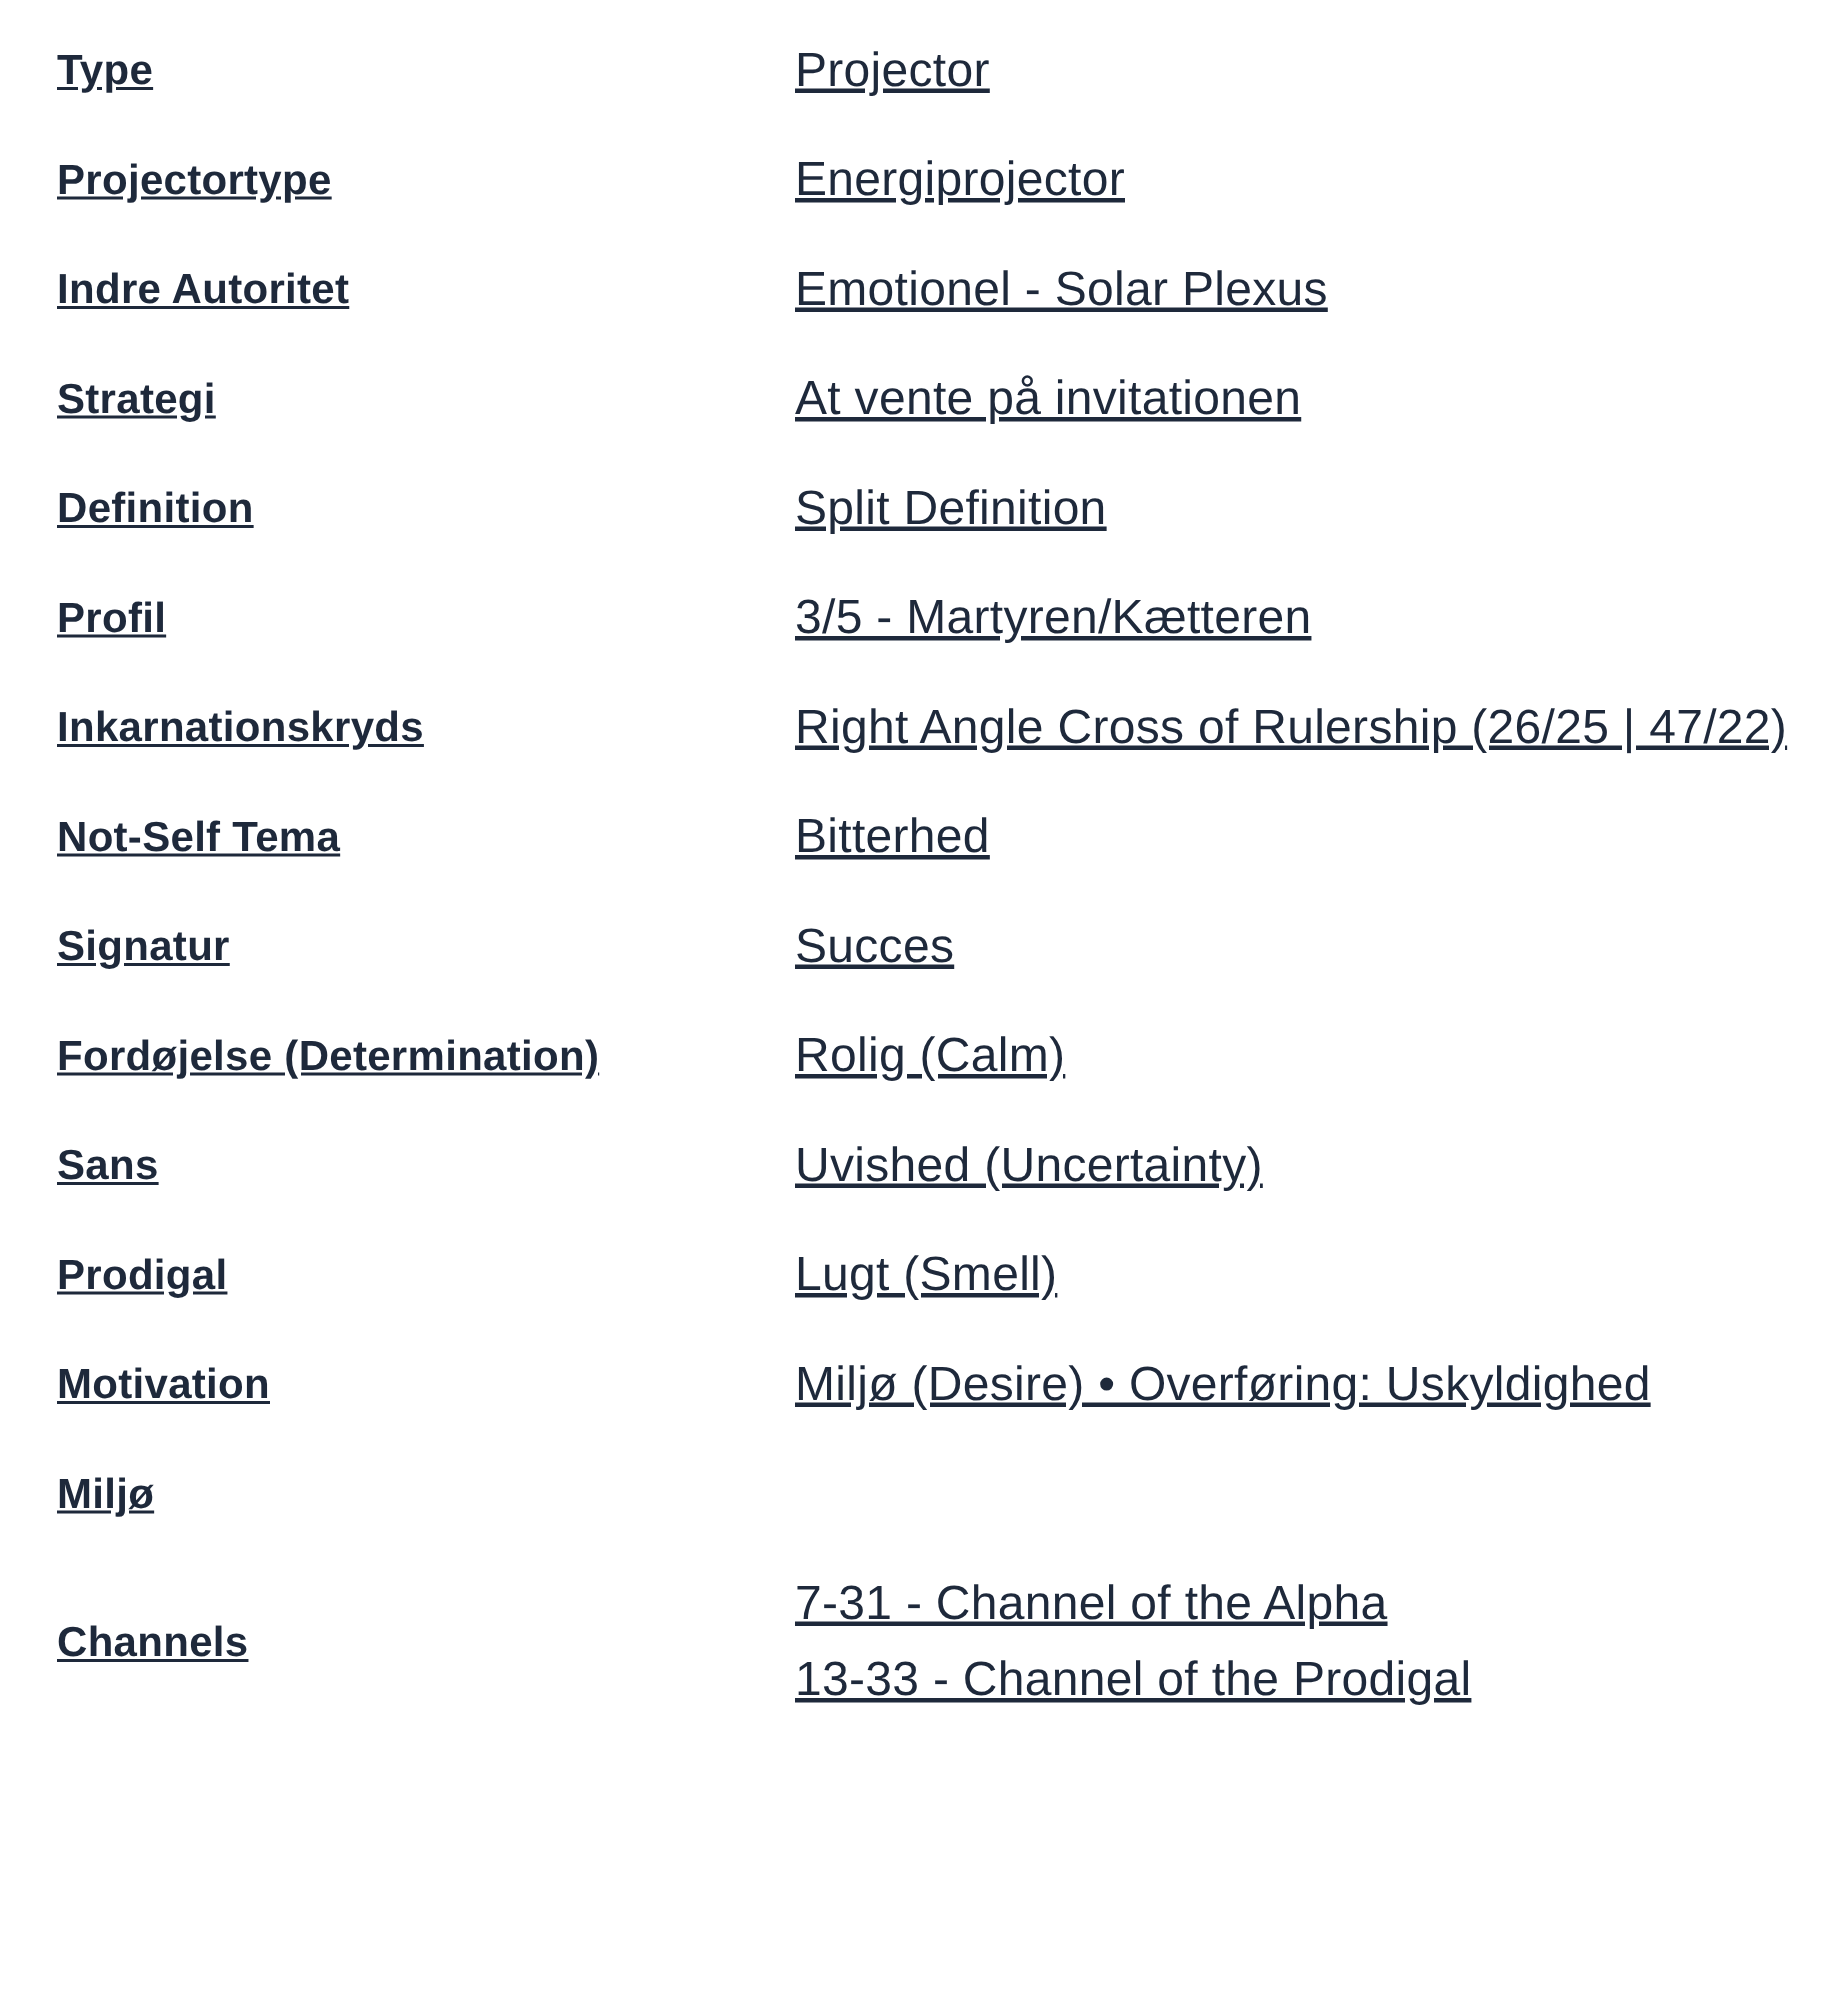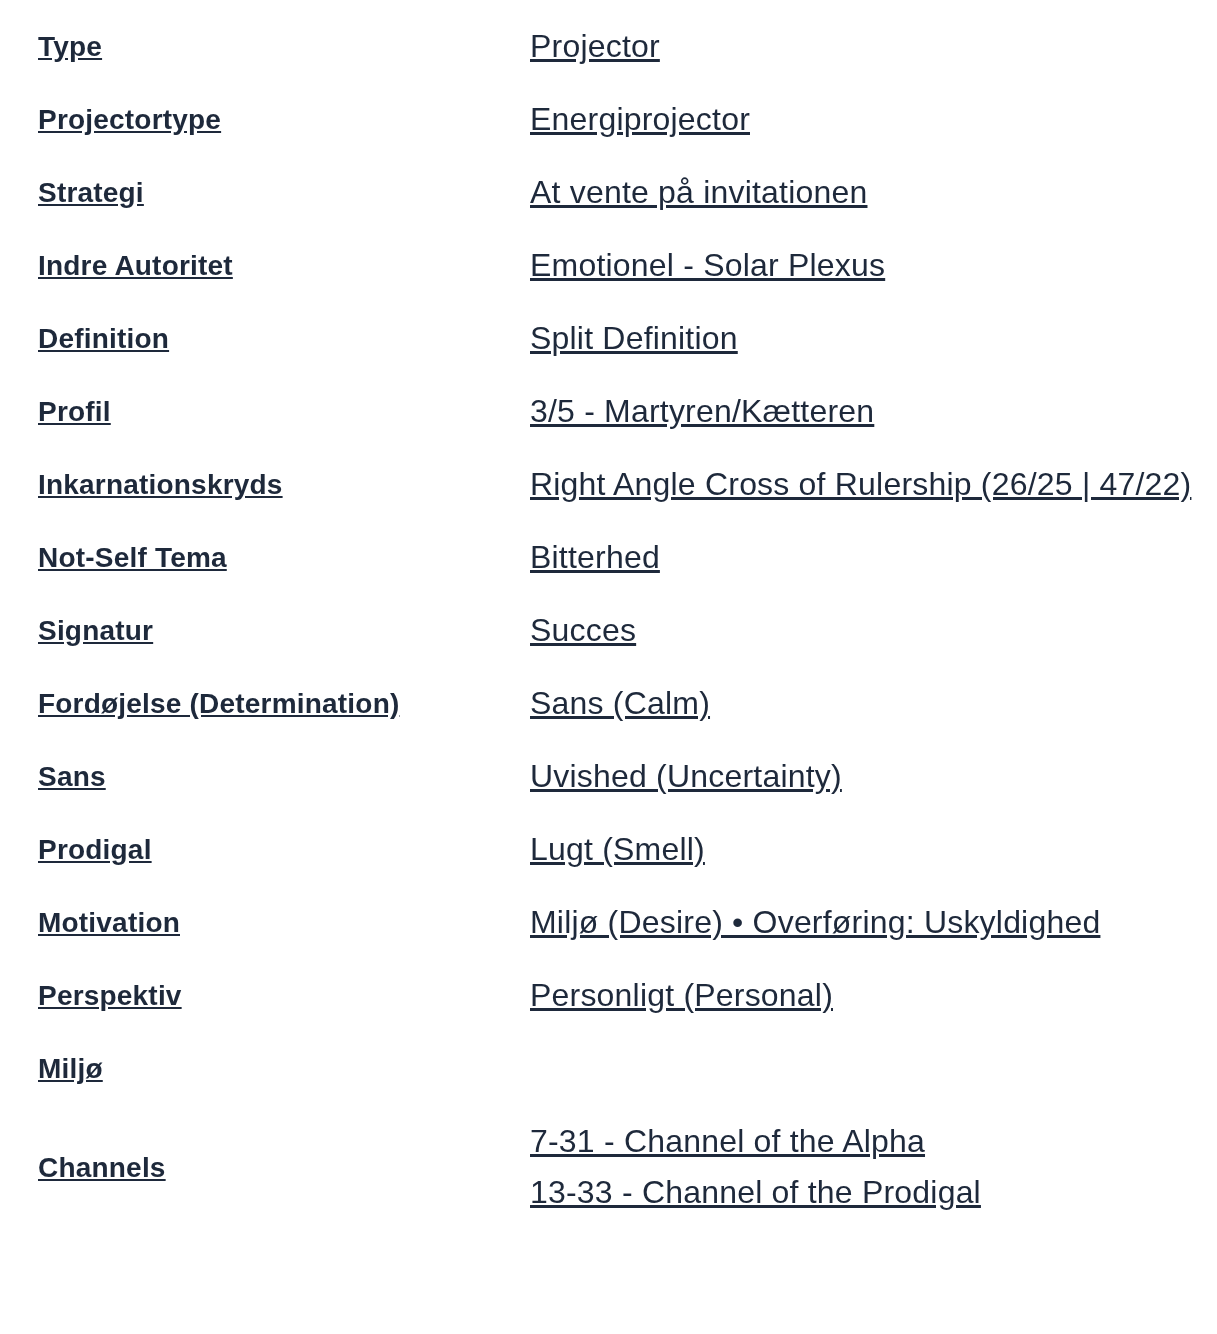--- a/index.html
+++ b/index.html
@@ -52,29 +52,29 @@
         <div class="property-value-line">Projector</div>
       </div>
     </div>
     <div class="property-row">
       <div class="property-label">Projectortype</div>
       <div class="property-values">
         <div class="property-value-line">Energiprojector</div>
       </div>
     </div>
     <div class="property-row">
+      <div class="property-label">Indre Autoritet</div>
+      <div class="property-values">
+        <div class="property-value-line">Emotionel - Solar Plexus</div>
+      </div>
+    </div>
+    <div class="property-row">
       <div class="property-label">Strategi</div>
       <div class="property-values">
         <div class="property-value-line">At vente på invitationen</div>
-      </div>
-    </div>
-    <div class="property-row">
-      <div class="property-label">Indre Autoritet</div>
-      <div class="property-values">
-        <div class="property-value-line">Emotionel - Solar Plexus</div>
       </div>
     </div>
     <div class="property-row">
       <div class="property-label">Definition</div>
       <div class="property-values">
         <div class="property-value-line">Split Definition</div>
       </div>
     </div>
     <div class="property-row">
       <div class="property-label">Profil</div>
@@ -96,21 +96,21 @@
     </div>
     <div class="property-row">
       <div class="property-label">Signatur</div>
       <div class="property-values">
         <div class="property-value-line">Succes</div>
       </div>
     </div>
     <div class="property-row">
       <div class="property-label">Fordøjelse (Determination)</div>
       <div class="property-values">
-        <div class="property-value-line">Sans (Calm)</div>
+        <div class="property-value-line">Rolig (Calm)</div>
       </div>
     </div>
     <div class="property-row">
       <div class="property-label">Sans</div>
       <div class="property-values">
         <div class="property-value-line">Uvished (Uncertainty)</div>
       </div>
     </div>
     <div class="property-row">
       <div class="property-label">Prodigal</div>
@@ -118,26 +118,20 @@
         <div class="property-value-line">Lugt (Smell)</div>
       </div>
     </div>
     <div class="property-row">
       <div class="property-label">Motivation</div>
       <div class="property-values">
         <div class="property-value-line">Miljø (Desire) • Overføring: Uskyldighed</div>
       </div>
     </div>
     <div class="property-row">
-      <div class="property-label">Perspektiv</div>
-      <div class="property-values">
-        <div class="property-value-line">Personligt (Personal)</div>
-      </div>
-    </div>
-    <div class="property-row">
       <div class="property-label">Miljø</div>
     </div>
     <div class="property-row">
       <div class="property-label">Channels</div>
       <div class="property-values">
         <div class="property-value-line">7-31 - Channel of the Alpha</div>
         <div class="property-value-line">13-33 - Channel of the Prodigal</div>
       </div>
     </div>
   </div>

